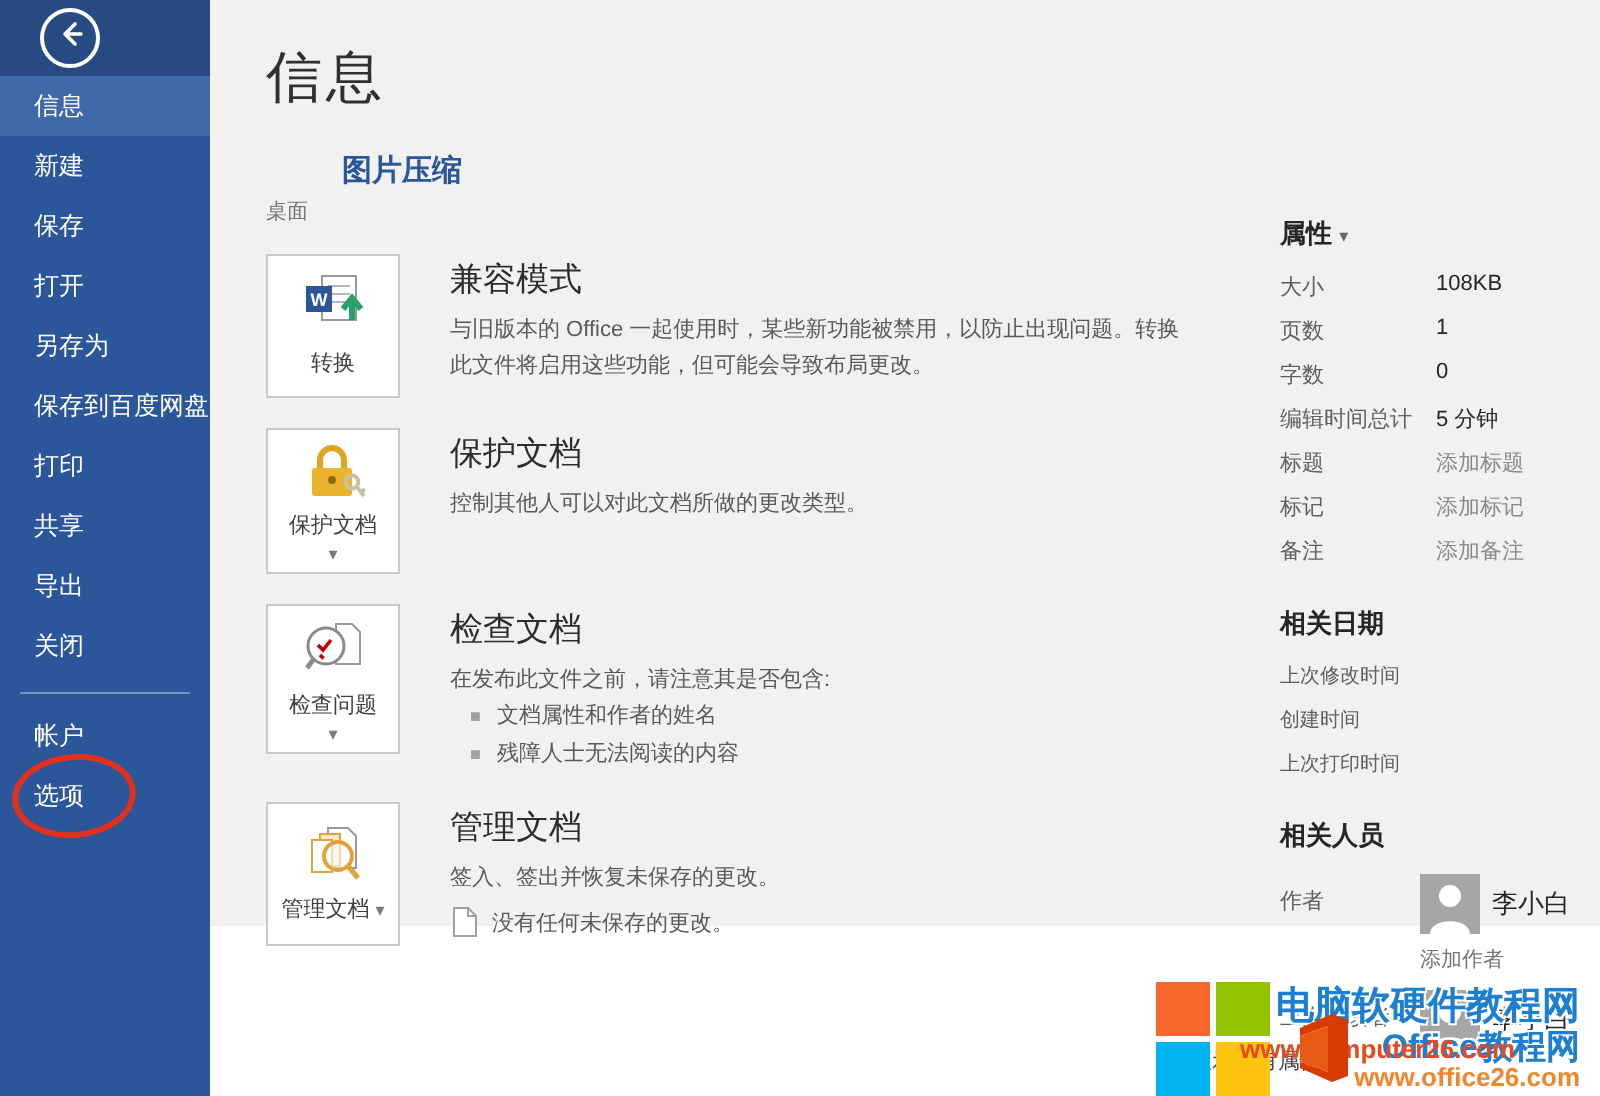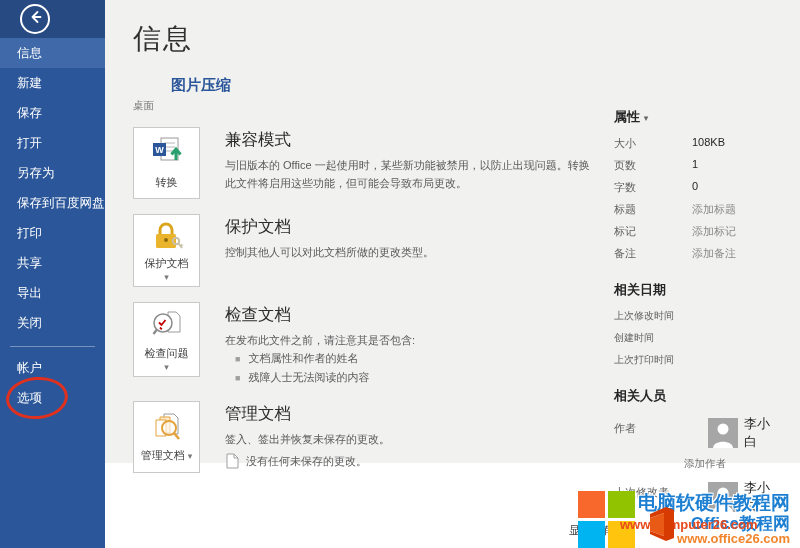--- a/index.html
+++ b/index.html
@@ -42,32 +42,32 @@
   .row-heading { font-size:16.5px; color:#2d2d2d; font-weight:400; margin-bottom:5px; }
   .row-desc { font-size:11px; color:#5a5a5a; line-height:1.65; max-width:365px; }
   .bullet-line { display:flex; align-items:baseline; font-size:11px; color:#5a5a5a;
     line-height:1.7; margin-left:10px; }
   .bullet-line .sq { color:#a0a0a0; font-size:9px; margin-right:8px; }
   .note-line { display:flex; align-items:center; font-size:11px; color:#5a5a5a;
     margin-top:5px;text-align:center; }
   .note-line svg { margin-right:7px; }
 
   
-  .rail { position:absolute; left:614px; top:108px; width:158px; z-index:1; }
+  .rail { position:absolute; left:640px; top:108px; width:158px; z-index:1; }
   .rail-header { font-size:13px; font-weight:600; color:#262626; margin-bottom:10px; }
   .rail-header .caret { font-size:9px; color:#666; font-weight:400; }
   .prop-row { display:flex; font-size:11px; margin-bottom:7px; }
   .prop-label { width:78px; color:#5f5f5f; flex:none; }
   .prop-value { color:#262626; }
   .prop-value.placeholder { color:#8a8a8a; }
   .rail-section { margin-top:20px; }
   .date-row { font-size:10px; color:#5f5f5f; margin-bottom:8px; }
   .person-block { display:flex; font-size:11px; margin-bottom:6px; }
   .person-label { width:70px; color:#5f5f5f; padding-top:6px; flex:none; }
-  .person-chip { display:flex; align-items:center; gap:6px;margin-left:24px; }
+  .person-chip { display:flex; align-items:center; gap:6px; }
   .avatar { width:30px; height:30px; flex:none; }
   .person-name { font-size:13px; color:#262626; }
   .add-link { font-size:10.5px; color:#767676; margin:2px 0 8px 70px; cursor:pointer; }
   .show-all { position:absolute; left:-45px; top:415px; font-size:11px; color:#444;
     cursor:pointer; }
 
   
   .watermark { position:absolute; left:576px; top:485px; width:216px; height:63px;
     z-index:5; pointer-events:none; }
   .ms-logo { position:absolute; left:2px; top:6px; width:57px; height:57px;
@@ -233,20 +233,24 @@
     </div>
     <div class="prop-row">
       <span class="prop-label">页数</span>
       <span class="prop-value">1</span>
     </div>
     <div class="prop-row">
       <span class="prop-label">字数</span>
       <span class="prop-value">0</span>
     </div>
     <div class="prop-row">
+      <span class="prop-label">编辑时间总计</span>
+      <span class="prop-value">5 分钟</span>
+    </div>
+    <div class="prop-row">
       <span class="prop-label">标题</span>
       <span class="prop-value placeholder">添加标题</span>
     </div>
     <div class="prop-row">
       <span class="prop-label">标记</span>
       <span class="prop-value placeholder">添加标记</span>
     </div>
     <div class="prop-row">
       <span class="prop-label">备注</span>
       <span class="prop-value placeholder">添加备注</span>

